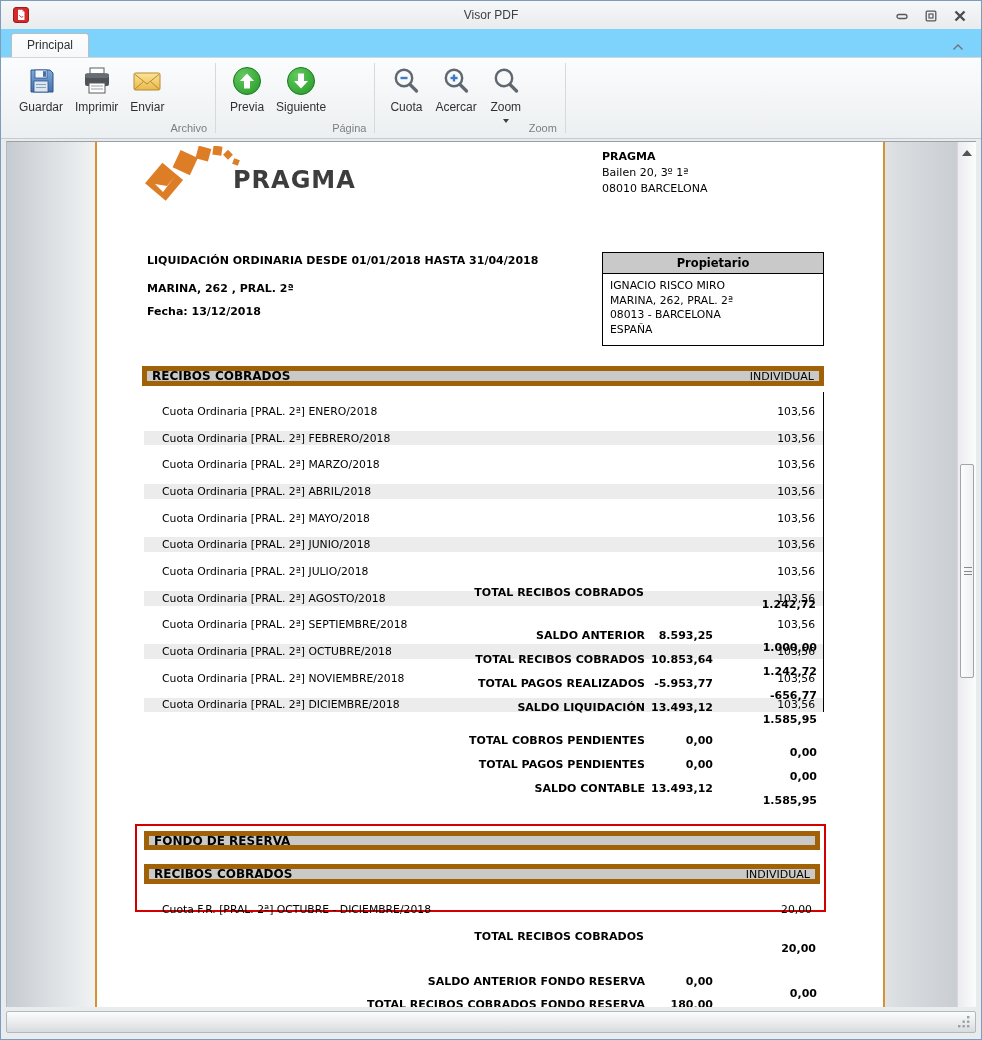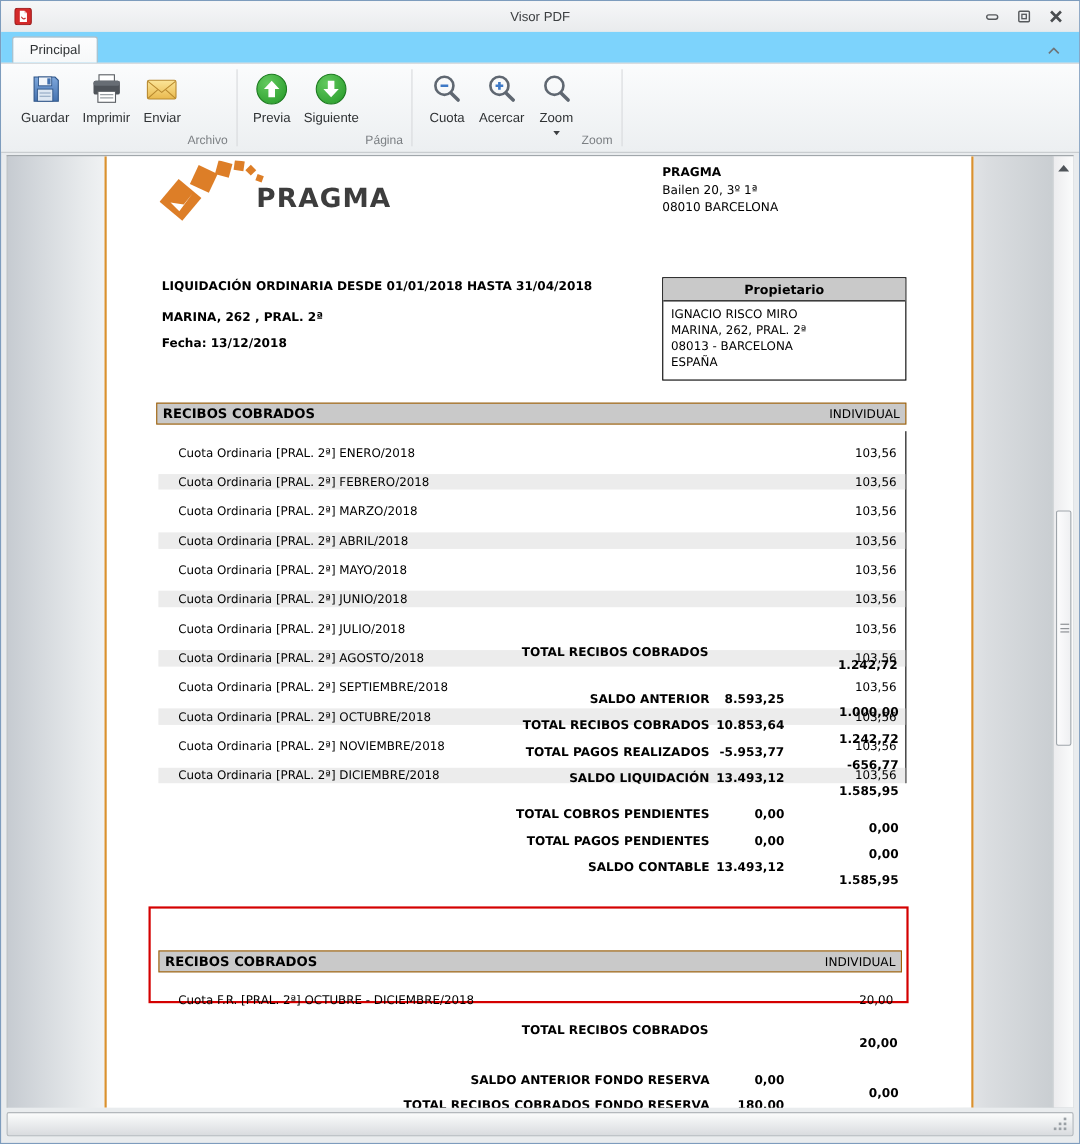--- a/index.html
+++ b/index.html
@@ -61,21 +61,21 @@
   .company { position:absolute; left:505px; top:7px; font-size:11px; line-height:16px; }
   .company .b { font-weight:bold; }
 
   .doc-line { position:absolute; left:50px; font-weight:bold; font-size:11px; white-space:nowrap; }
 
   .owner-box { position:absolute; left:505px; top:110px; width:222px; border:1px solid #000; background:#fff; }
   .owner-head { background:#c9c9c9; border-bottom:1px solid #000; font-weight:bold;
                 font-size:11.5px; text-align:center; padding:3px 0; }
   .owner-body { padding:5px 7px 8px; font-size:10.8px; line-height:14.6px; }
 
-  .sec-bar { position:absolute; height:20px; border:1px solid #a16207; background:#c9c9c9;
+  .sec-bar { position:absolute; height:20px; border:5px solid #a16207; background:#c9c9c9;
              display:flex; justify-content:space-between; align-items:center; padding:0 5px; }
   .sec-bar .sec-title { font-weight:bold; font-size:12px; }
   .sec-bar .sec-right { font-size:11px; }
 
   .rows { position:absolute; left:47px; top:250px; width:680px; border-right:1px solid #000; }
   .rrow { height:14.7px; display:flex; justify-content:space-between; align-items:center;
           font-size:10.8px; padding-left:18px; padding-right:8px; white-space:nowrap;margin-top:12px; }
   .striped .rrow.alt { background:#ececec; }
 
   .amt-row { position:absolute; left:47px; width:680px; height:16px; }
@@ -448,20 +448,23 @@
           </div>
 
           <div class="sumrow">
             <span class="a-label">SALDO CONTABLE</span>
             <span class="a-col1">13.493,12</span>
             <span class="a-col2">1.585,95</span>
           </div>
         </div>
 
       <div class="red-box">
+        <div class="sec-bar" style="top:5px; height:19px;">
+          <span class="sec-title">FONDO DE RESERVA</span>
+        </div>
         <div class="sec-bar" style="top:38px; height:20px;">
           <span class="sec-title">RECIBOS COBRADOS</span>
           <span class="sec-right">INDIVIDUAL</span>
         </div>
         <div class="reserve-rows">
 
             <div class="rrow">
               <span>Cuota F.R. [PRAL. 2ª] OCTUBRE - DICIEMBRE/2018</span>
               <span>20,00</span>
             </div>

